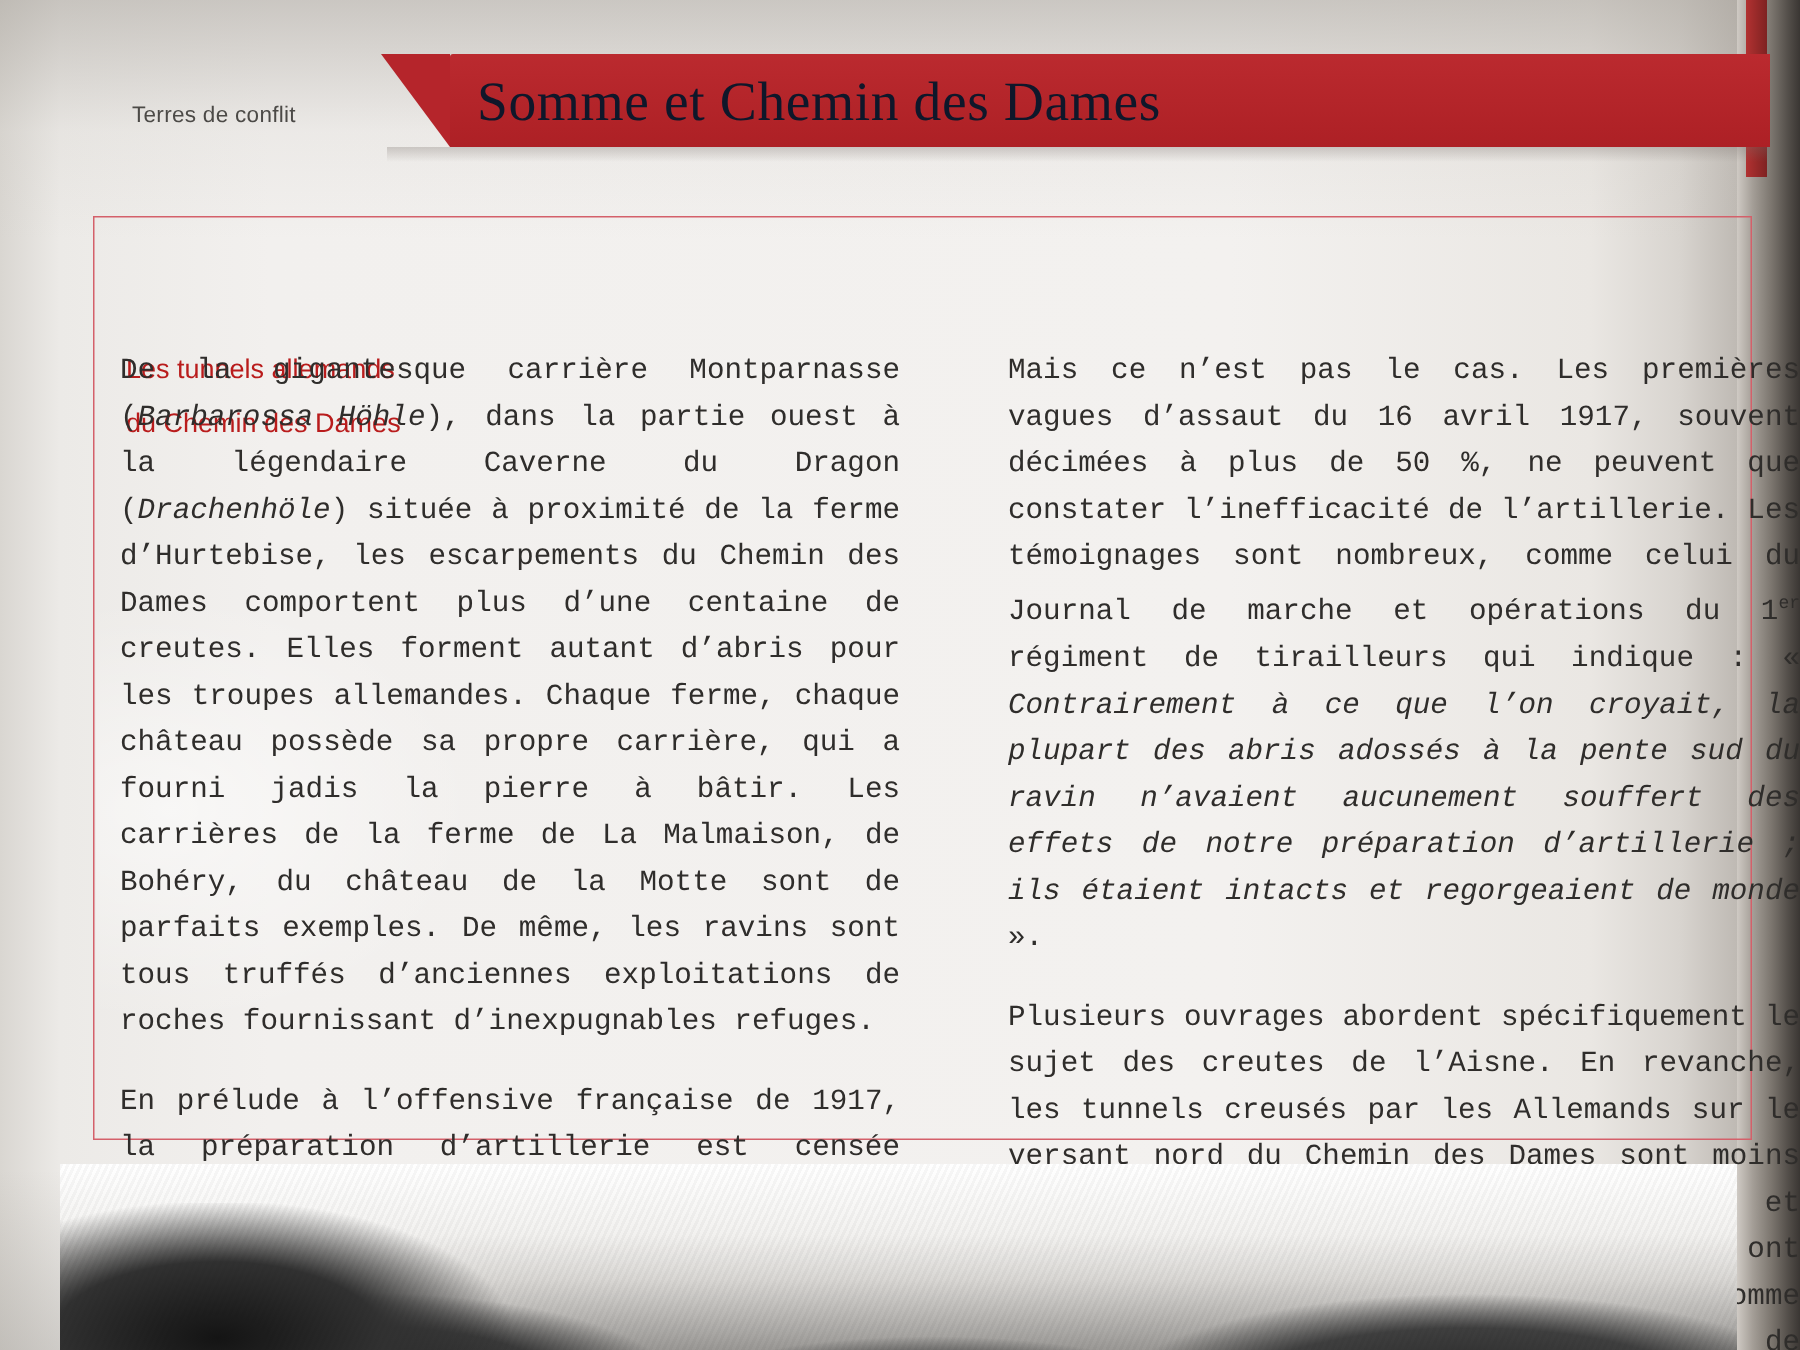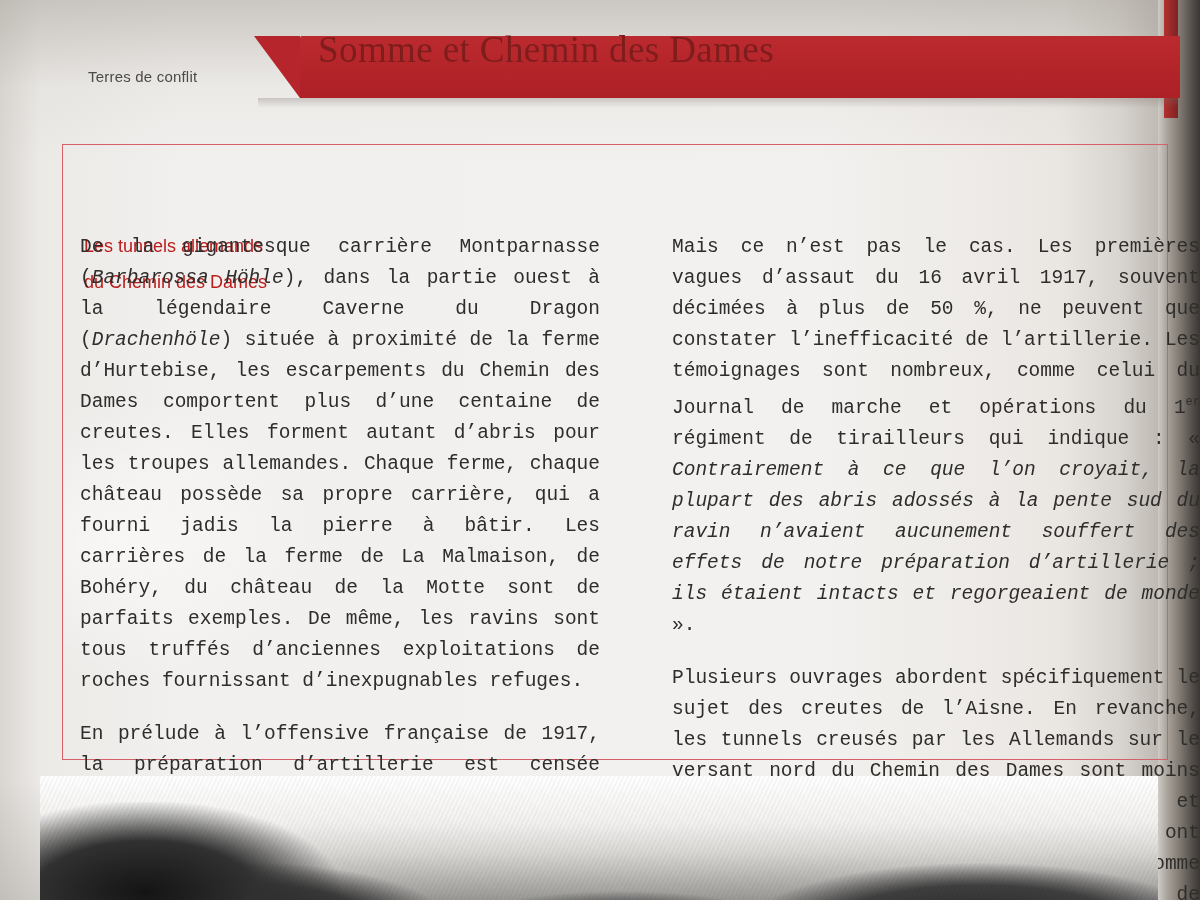--- a/index.html
+++ b/index.html
@@ -74,24 +74,24 @@
     border-top: 62px solid #b5252b;
     border-left: 46px solid transparent;
   }
   .header-band-shadow {
     position: absolute;
     left: 258px; top: 98px; width: 922px; height: 10px;
     background: linear-gradient(180deg, rgba(120,110,105,0.30), rgba(120,110,105,0));
   }
   .header-title {
     position: absolute;
-    left: 318px; top: 28px;
+    left: 318px; top: 47px;
     font-family: "Liberation Serif", serif;
     font-size: 37px;
-    color: #7f1d1d;
+    color: #0f172a;
     letter-spacing: .4px;
     white-space: nowrap;
   }
   .header-kicker {
     position: absolute;
     left: 88px; top: 68px;
     font-family: "Liberation Sans", sans-serif;
     font-size: 15px;
     color: #4c4a47;
     letter-spacing: .2px;

